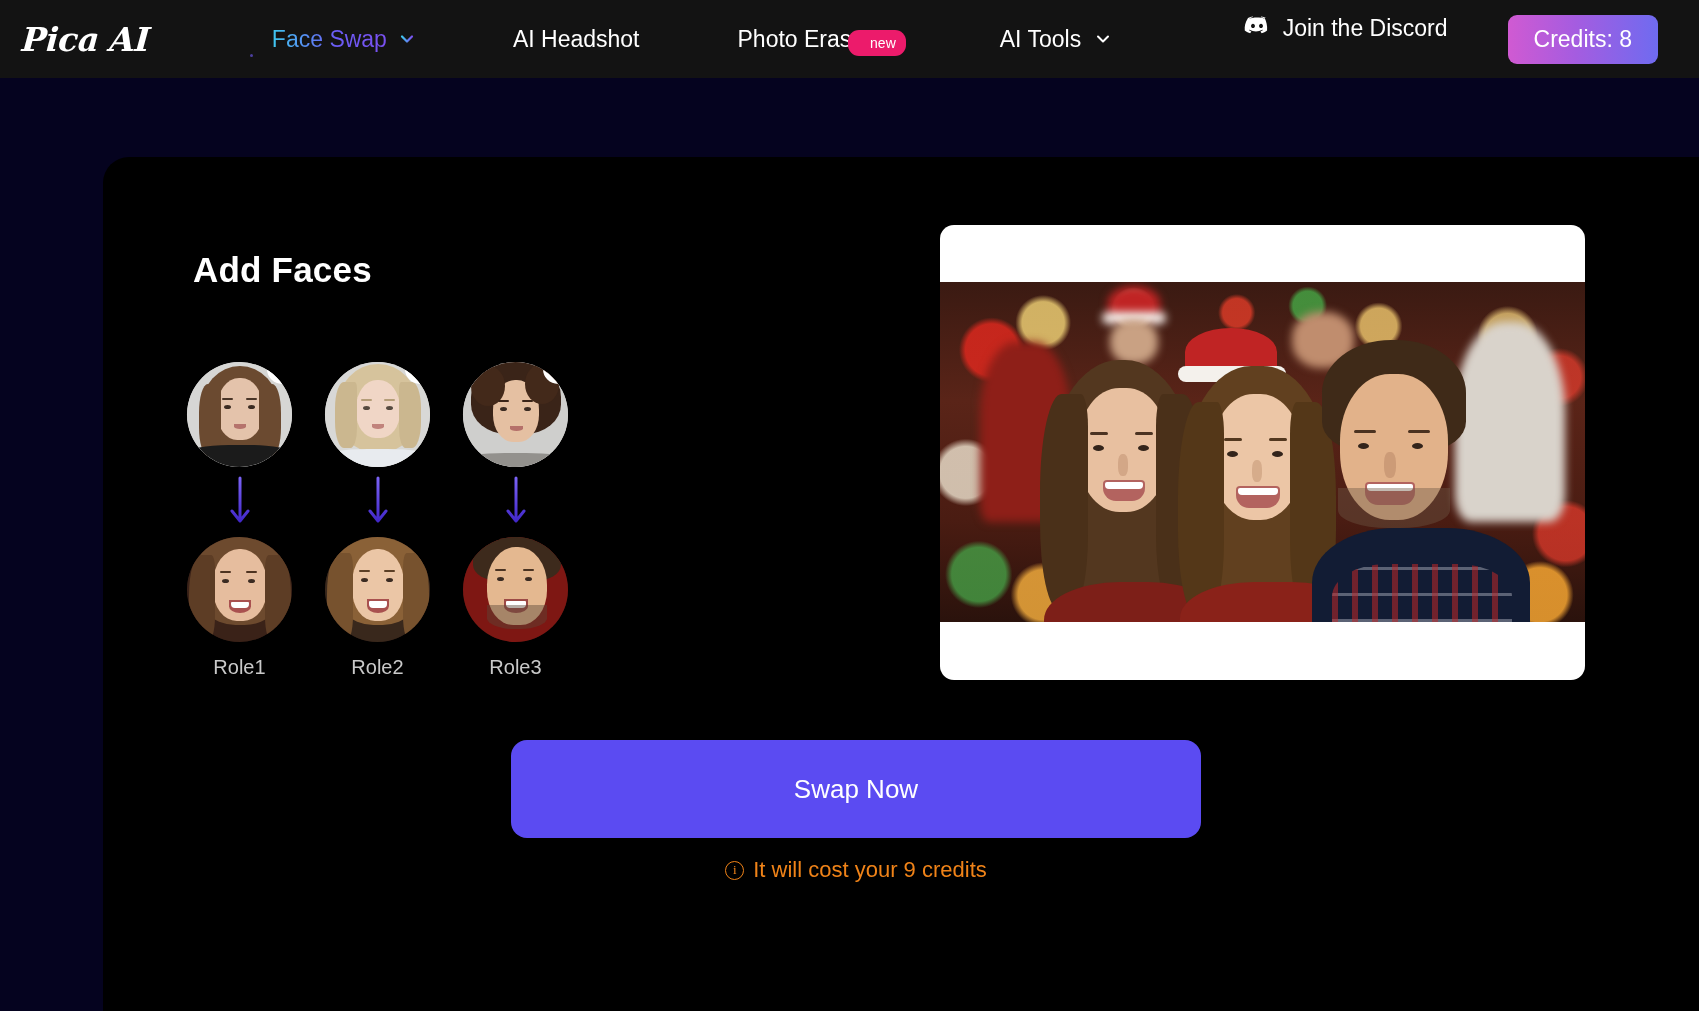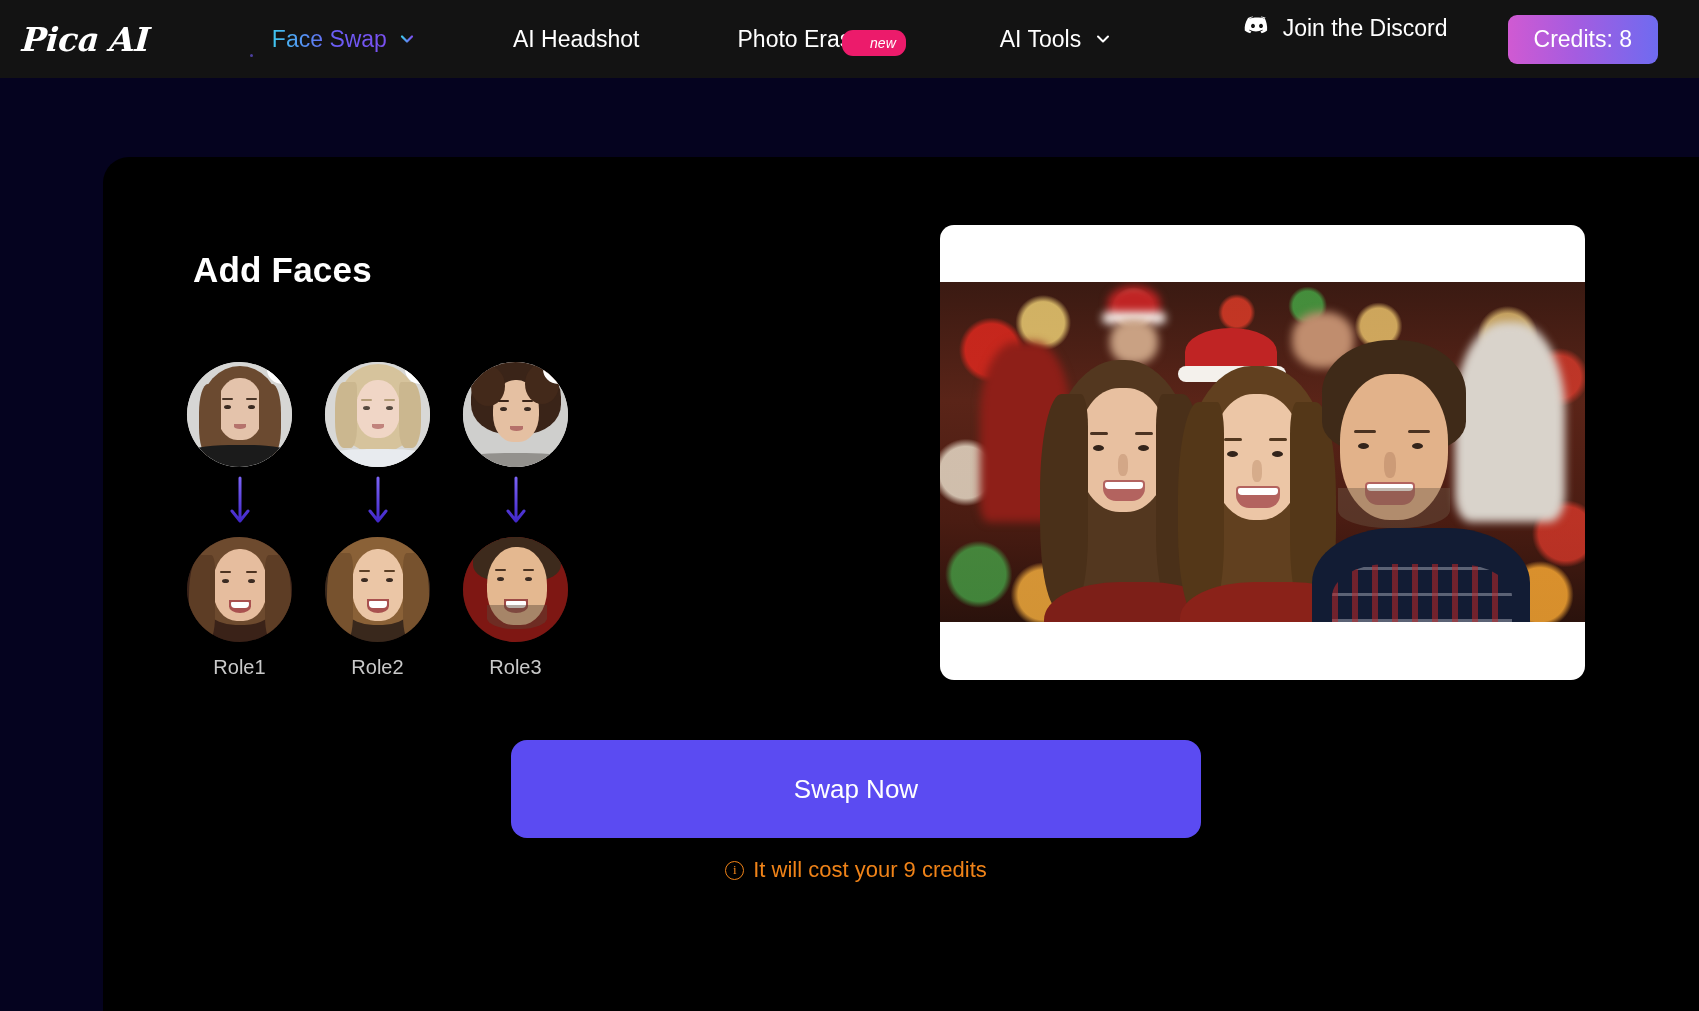--- a/index.html
+++ b/index.html
@@ -43,24 +43,23 @@
   .nav-dot{
     position:absolute; left:8px; top:28px;
     width:3px; height:3px; background:#4c3f9e; border-radius:50%;
   }
   .chev{ width:16px; height:16px; display:inline-block; }
   .chev svg{ display:block; }
   .badge-new{
     position:absolute; top:4px; right:-4px;
     background:#ec1b6b; color:#fff;
     font-size:14px; line-height:1;
-    padding:6px 10px 6px 28px;
+    padding:6px 10px 6px 22px;
     border-radius:11px;
     font-weight:500;
-    font-style:italic;
   }
   .header-right{
     margin-left:auto; display:flex; align-items:flex-start; gap:0;
     padding-right:41px;
   }
   .discord{
     display:flex; align-items:center; gap:13px;
     color:#fff; font-size:23px; cursor:pointer; margin-right:60px;
     white-space:nowrap;
   }

